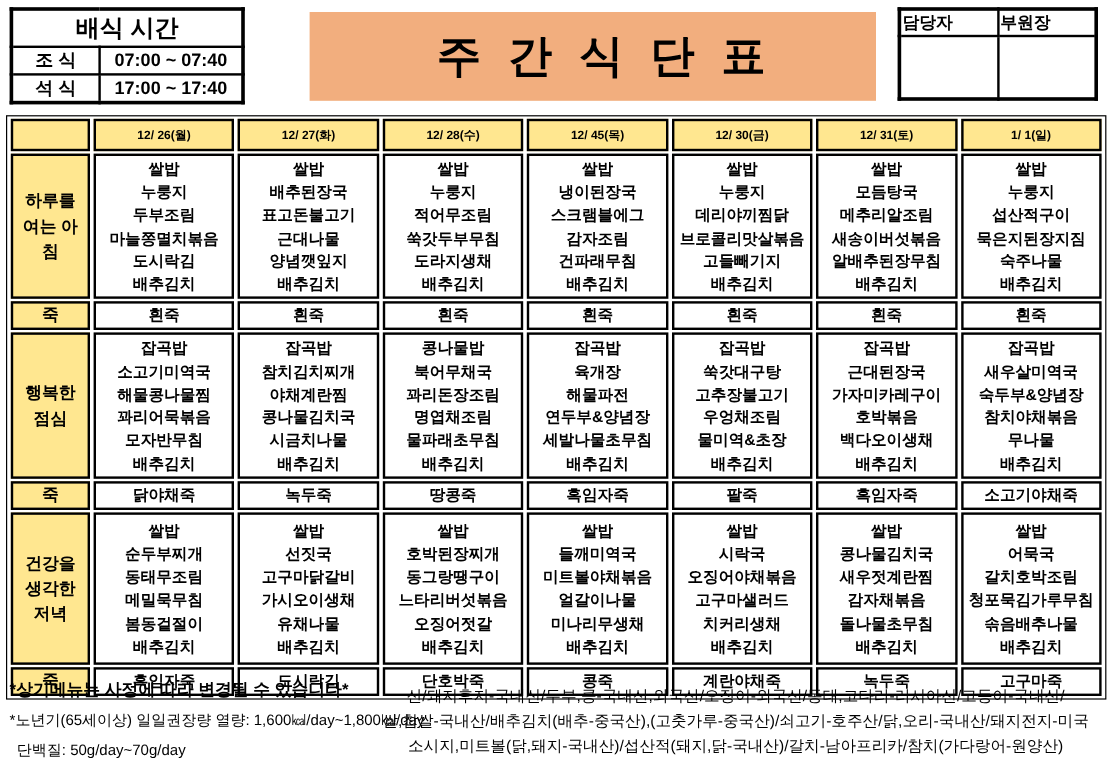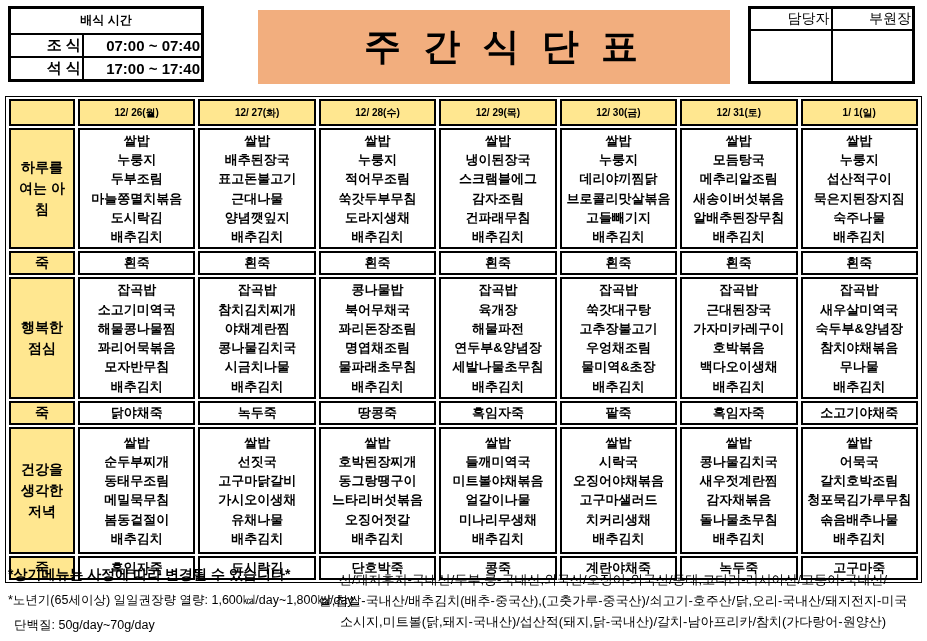--- a/index.html
+++ b/index.html
@@ -12,38 +12,38 @@
   body{
     width:927px;height:641px;position:relative;background:#ffffff;
     font-family:"Liberation Sans","DejaVu Sans",sans-serif;color:#000;
   }
   
   .serving{
     position:absolute;left:8px;top:6px;width:196px;border-collapse:collapse;
     border:3px solid var(--border);
   }
   .serving th{
-    border:2px solid var(--border);font-size:12px;font-weight:bold;height:26px;text-align:center;
+    border:2px solid var(--border);font-size:20px;font-weight:bold;height:26px;text-align:center;
   }
   .serving td{
-    border:2px solid var(--border);font-size:15px;font-weight:bold;height:18px;text-align:right;white-space:nowrap;
+    border:2px solid var(--border);font-size:15px;font-weight:bold;height:18px;text-align:center;white-space:nowrap;
   }
   .serving td.sl{width:38%;}
   .title{
     position:absolute;left:258px;top:10px;width:472px;height:74px;
     background:var(--title-bg);
     display:flex;align-items:center;justify-content:center;
     font-size:37px;font-weight:bold;letter-spacing:6px;white-space:nowrap;padding-left:20px;
   }
   .sign{
     position:absolute;left:748px;top:6px;width:167px;border-collapse:collapse;
     border:3px solid var(--border);background:#fff;
   }
   .sign th{
-    border:2px solid var(--border);font-size:14px;font-weight:normal;height:22px;text-align:right;
+    border:2px solid var(--border);font-size:14px;font-weight:bold;height:22px;text-align:left;
   }
   .sign td{border:2px solid var(--border);height:52px;}
   
   table.menu{
     position:absolute;left:5px;top:96px;width:917px;
     border-collapse:separate;border-spacing:3px 2px;
     border:1px solid var(--border);background:#fff;table-layout:fixed;
   }
   table.menu th,table.menu td{
     border:2px solid var(--border);text-align:center;vertical-align:middle;padding:1px 0;
@@ -112,21 +112,21 @@
       <col>
       <col>
       <col>
   </colgroup>
   <tbody id="menu-body">
       <tr class="day-row">
         <th class="hl"></th>
         <th class="hl">12/ 26(월)</th>
         <th class="hl">12/ 27(화)</th>
         <th class="hl">12/ 28(수)</th>
-        <th class="hl">12/ 29(목)</th>
+        <th class="hl">12/ 45(목)</th>
         <th class="hl">12/ 30(금)</th>
         <th class="hl">12/ 31(토)</th>
         <th class="hl">1/ 1(일)</th>
       </tr>
       <tr class="meal-row">
         <th class="hl">하루를 여는 아침</th>
         <td>
           <div class="mi">쌀밥</div>
           <div class="mi">누룽지</div>
           <div class="mi">두부조림</div>

